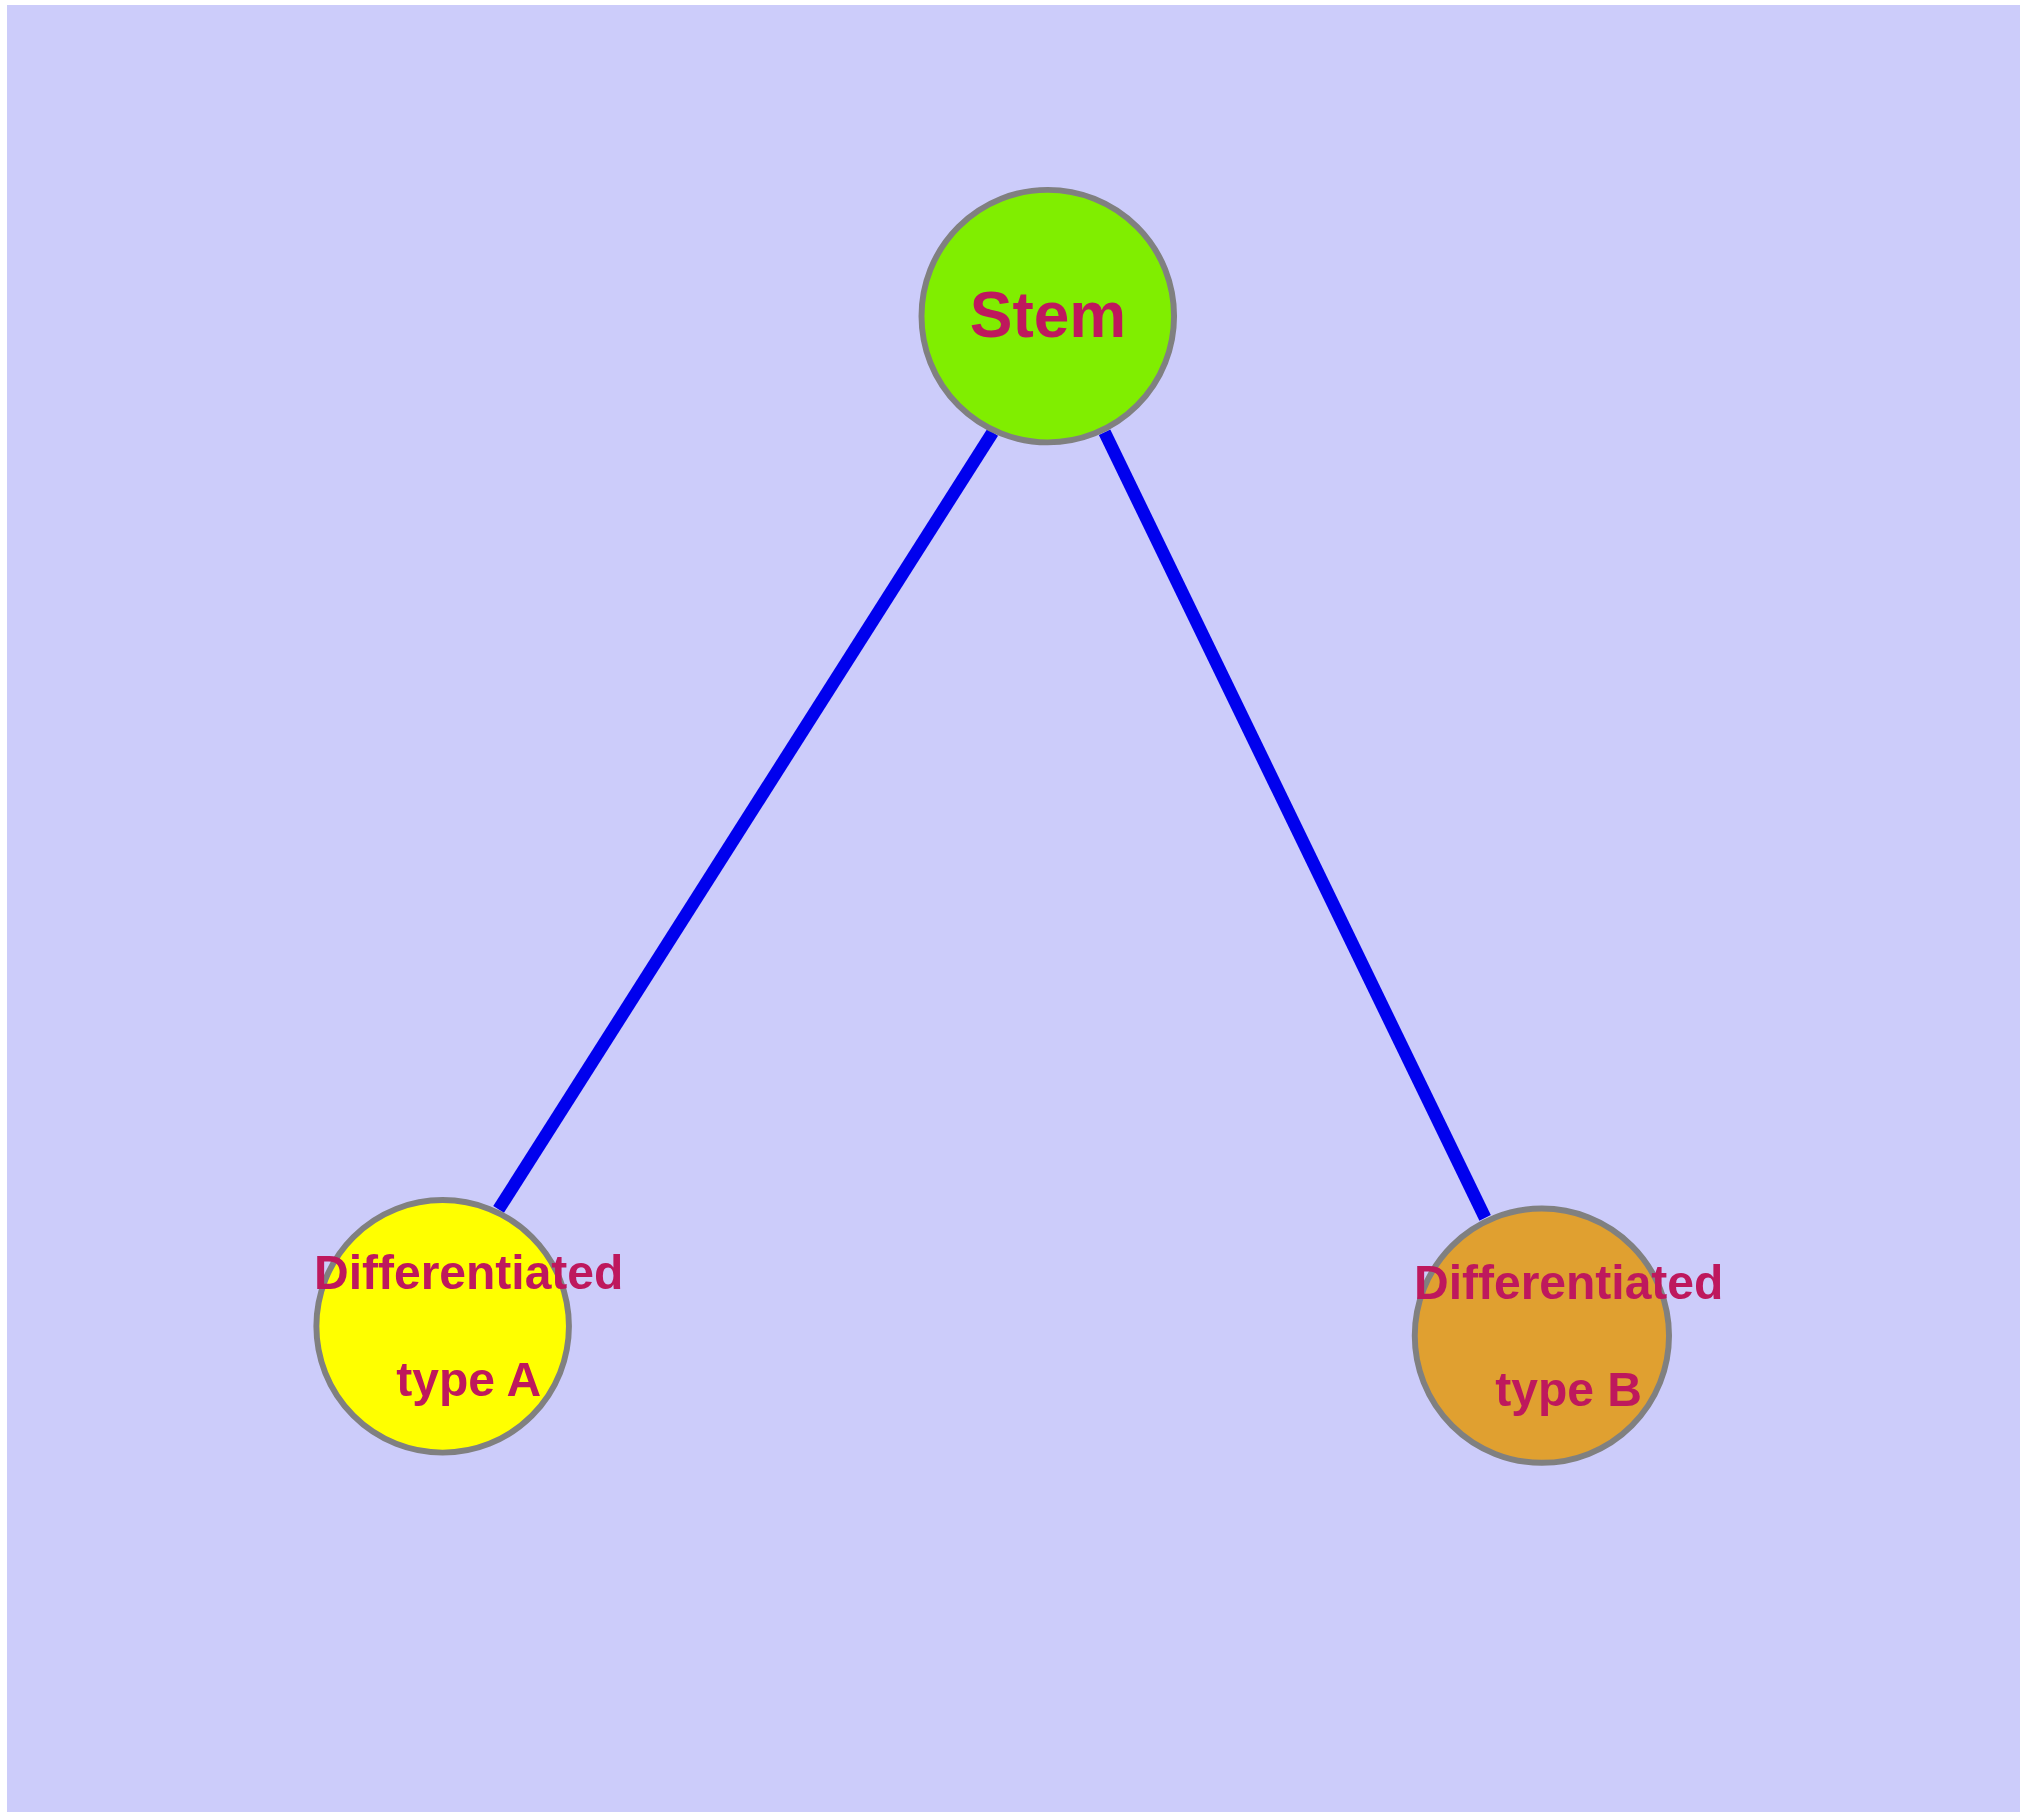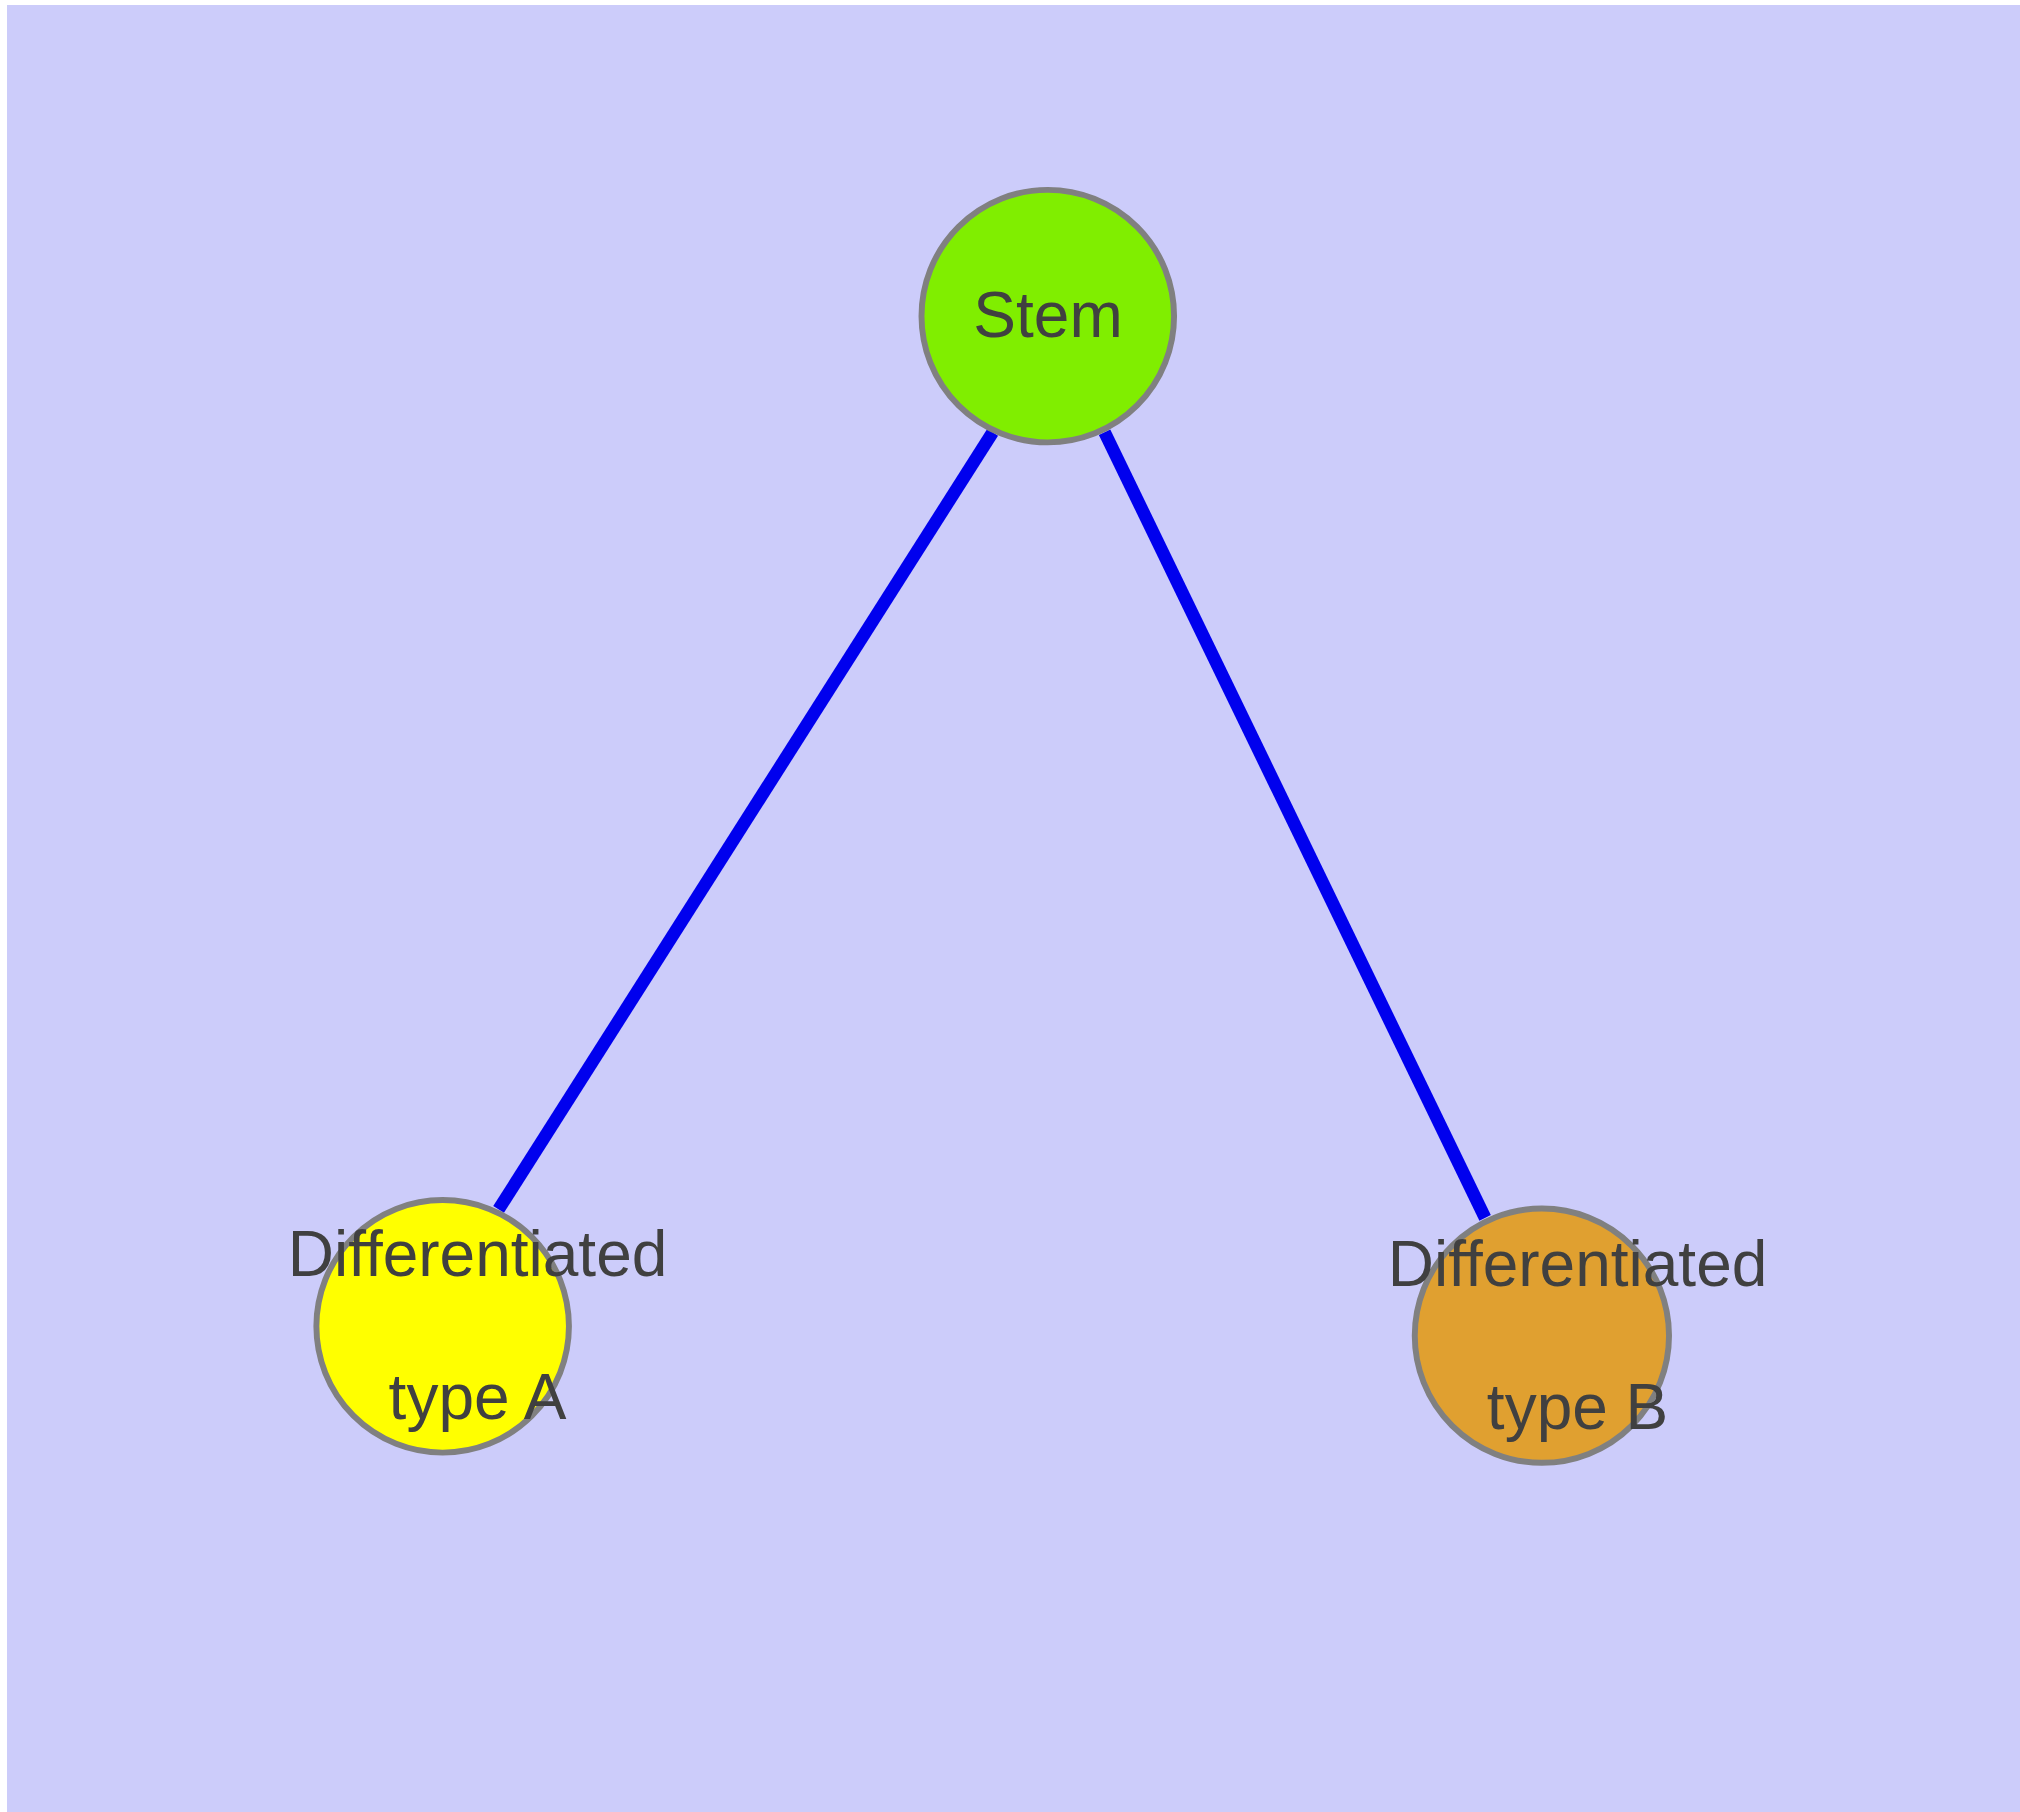--- a/index.html
+++ b/index.html
@@ -25,31 +25,31 @@
   }
   #graph-svg {
     position: absolute;
     left: 0;
     top: 0;
     width: 2021px;
     height: 1812px;
   }
   .node-label {
     position: absolute;
-    color: #404040;
+    color: #be185d;
     font-family: "Liberation Sans", sans-serif;
-    font-weight: normal;
+    font-weight: bold;
     text-align: center;
     line-height: 1.12;
     white-space: pre;
     transform: translate(-50%, -50%);
     pointer-events: none;
   }
   .label-stem   { font-size: 64px; }
-  .label-diff   { font-size: 64px; }
+  .label-diff   { font-size: 48px; }
 </style>
 </head>
 <body>
 
 <div id="canvas">
   <div id="plot-area"></div>
 
   <svg id="graph-svg" viewBox="0 0 2384 2138">
     <g>
       <line x1="1171" y1="510" x2="588" y2="1427" stroke="#0000ee" stroke-width="15"></line>

